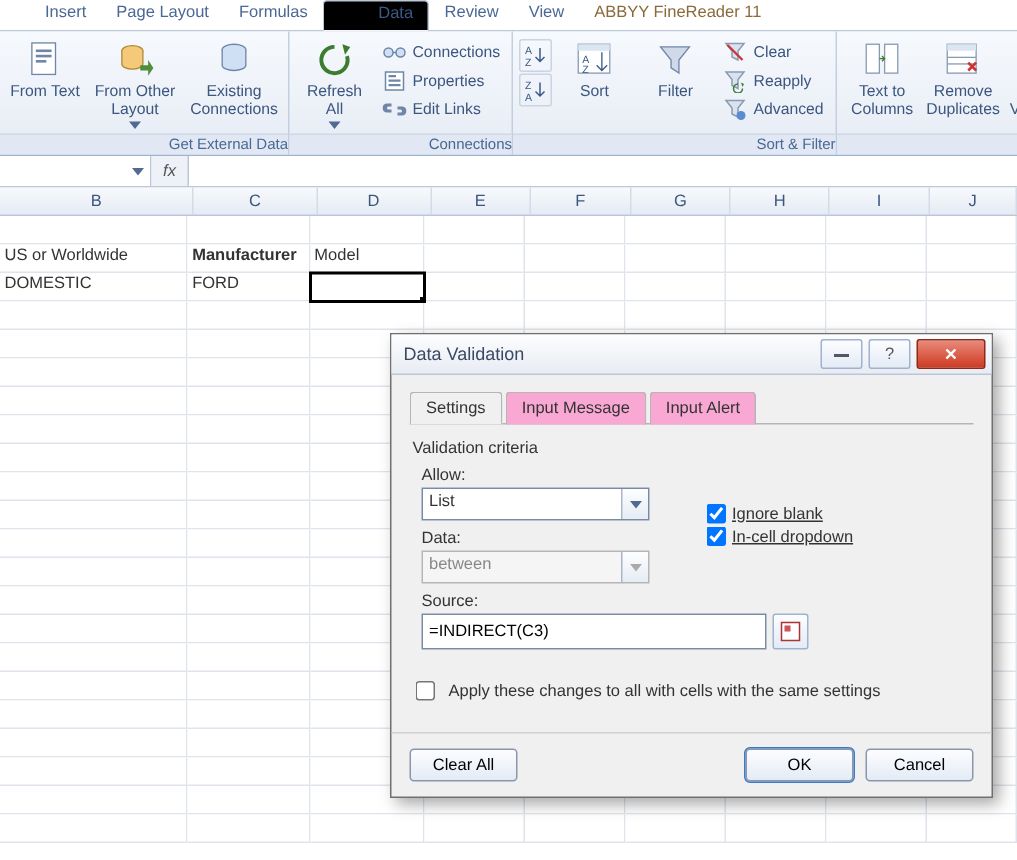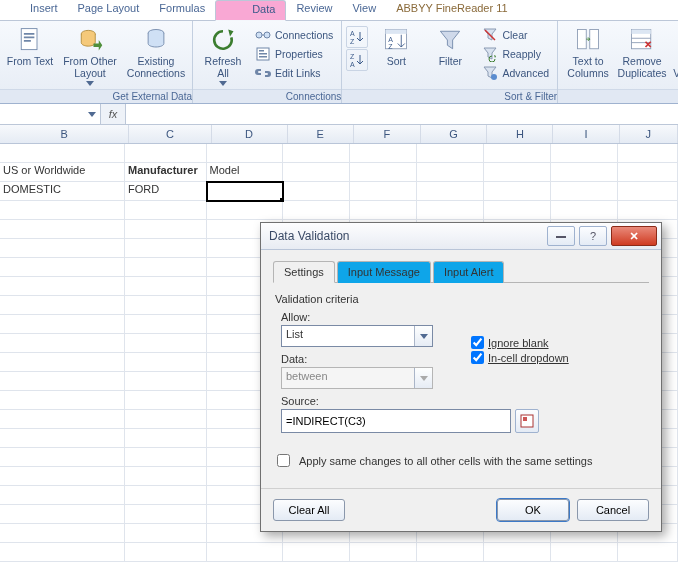--- a/index.html
+++ b/index.html
@@ -20,21 +20,21 @@
     background: #fff;
     border-bottom: 1px solid #bcc7d8;
     padding-left: 20px;
   }
   .ribbon-tab {
     padding: 2px 10px;
     color: #4a6795;
     cursor: pointer;
   }
   .ribbon-tab.active {
-    background: #f9a8d4;
+    background: #000000;
     border: 1px solid #bcc7d8;
     border-bottom: 1px solid #f4f7fc;
     border-radius: 3px 3px 0 0;
     margin-bottom: -1px;
     color: #3b5a8a;
     padding-left: 36px;
   }
   .ribbon-tab.ext { color: #8a6a3a; }
   
   .ribbon {
@@ -210,21 +210,21 @@
   .dlg-body { padding:10px 12px; }
   .dlg-tabs {
     display:flex;
     border-bottom:1px solid #b5b5b5;
     margin-bottom:10px;
   }
   .dlg-tab {
     padding:4px 10px;
     border:1px solid #b5b5b5;
     border-bottom:none;
-    background:#0ea5e9;
+    background:#f9a8d4;
     margin-right:2px;
     border-radius:3px 3px 0 0;
     cursor:pointer;
     position:relative;
     top:1px;
   }
   .dlg-tab.active {
     background:#f0f0f0;
     border-bottom:1px solid #f0f0f0;
   }
@@ -789,21 +789,21 @@
       <div class="rangebtn">
         <svg width="14" height="14" viewBox="0 0 14 14">
             <rect x="1" y="1" width="12" height="12" fill="#fff" stroke="#a33"></rect>
             <rect x="3" y="3" width="4" height="4" fill="#c55"></rect>
           </svg>
       </div>
     </div>
 
     <div class="apply-row">
       <input type="checkbox" style="">
-      <span>Apply same changes to all other cells with the same settings</span>
+      <span>Apply these changes to all with cells with the same settings</span>
     </div>
   </div>
   <div class="dlg-footer">
     <button class="btn left">Clear All</button>
     <button class="btn primary">OK</button>
     <button class="btn">Cancel</button>
   </div>
 </div>
 
 </body></html>

